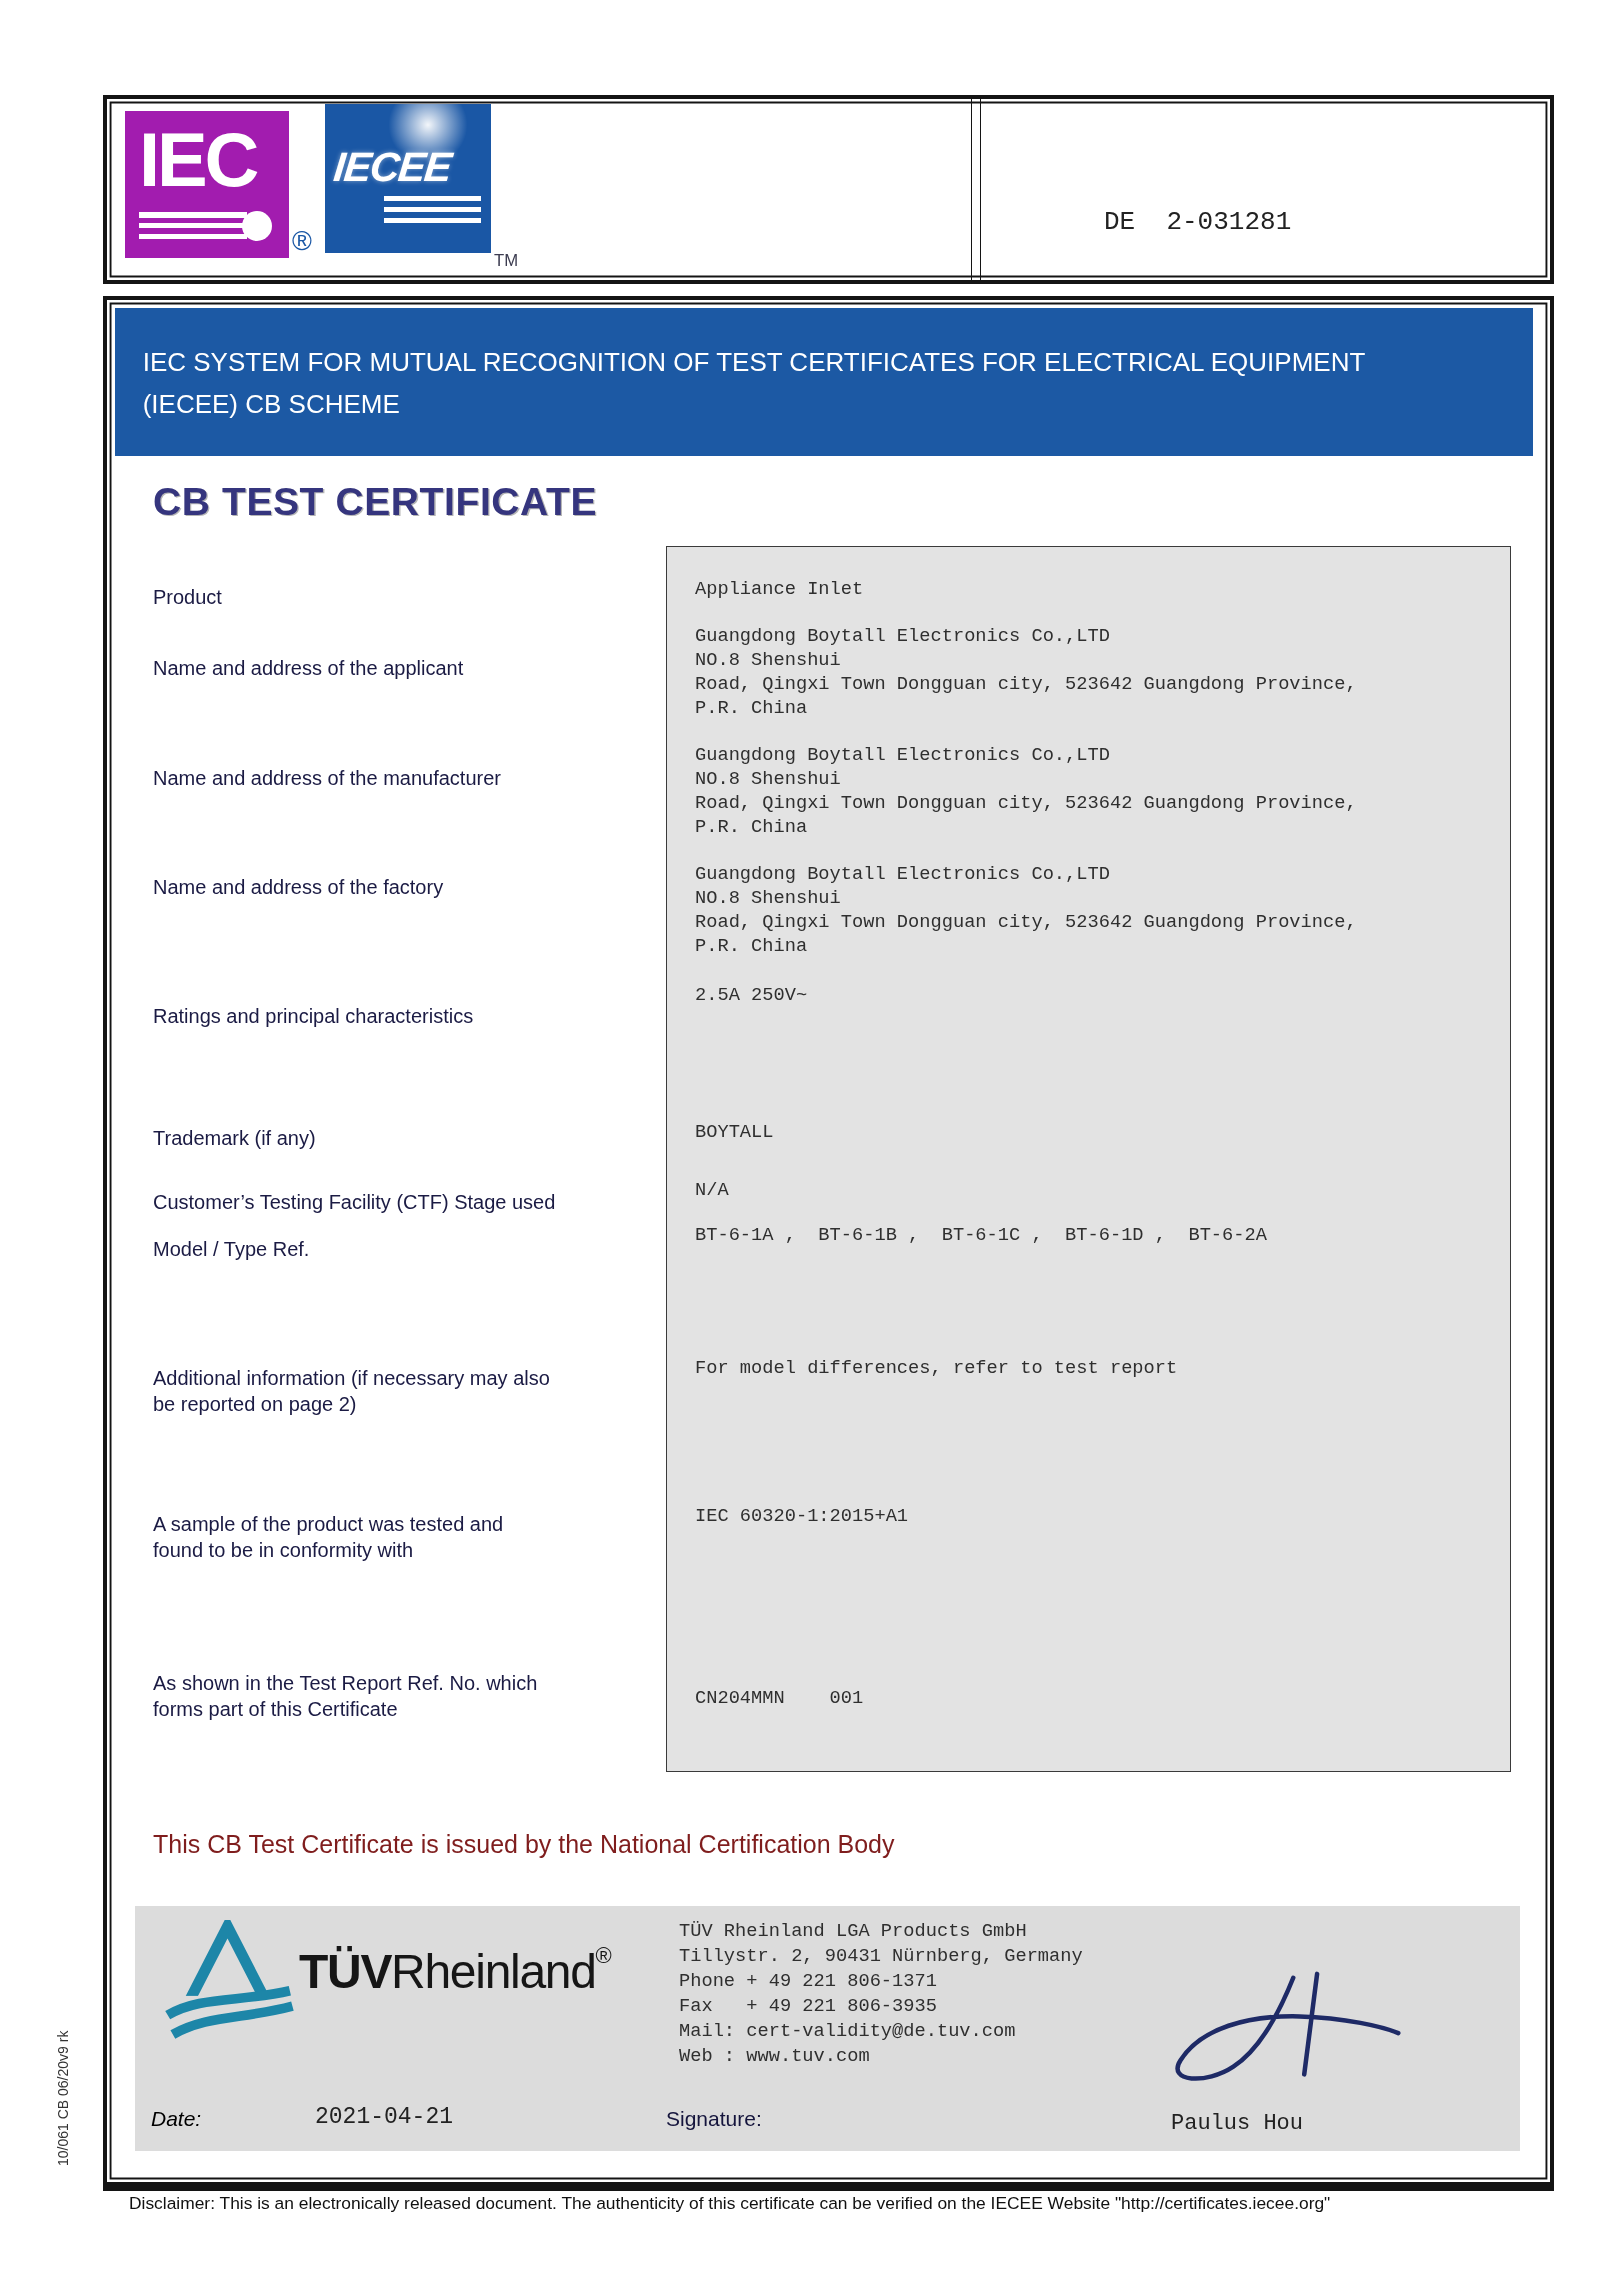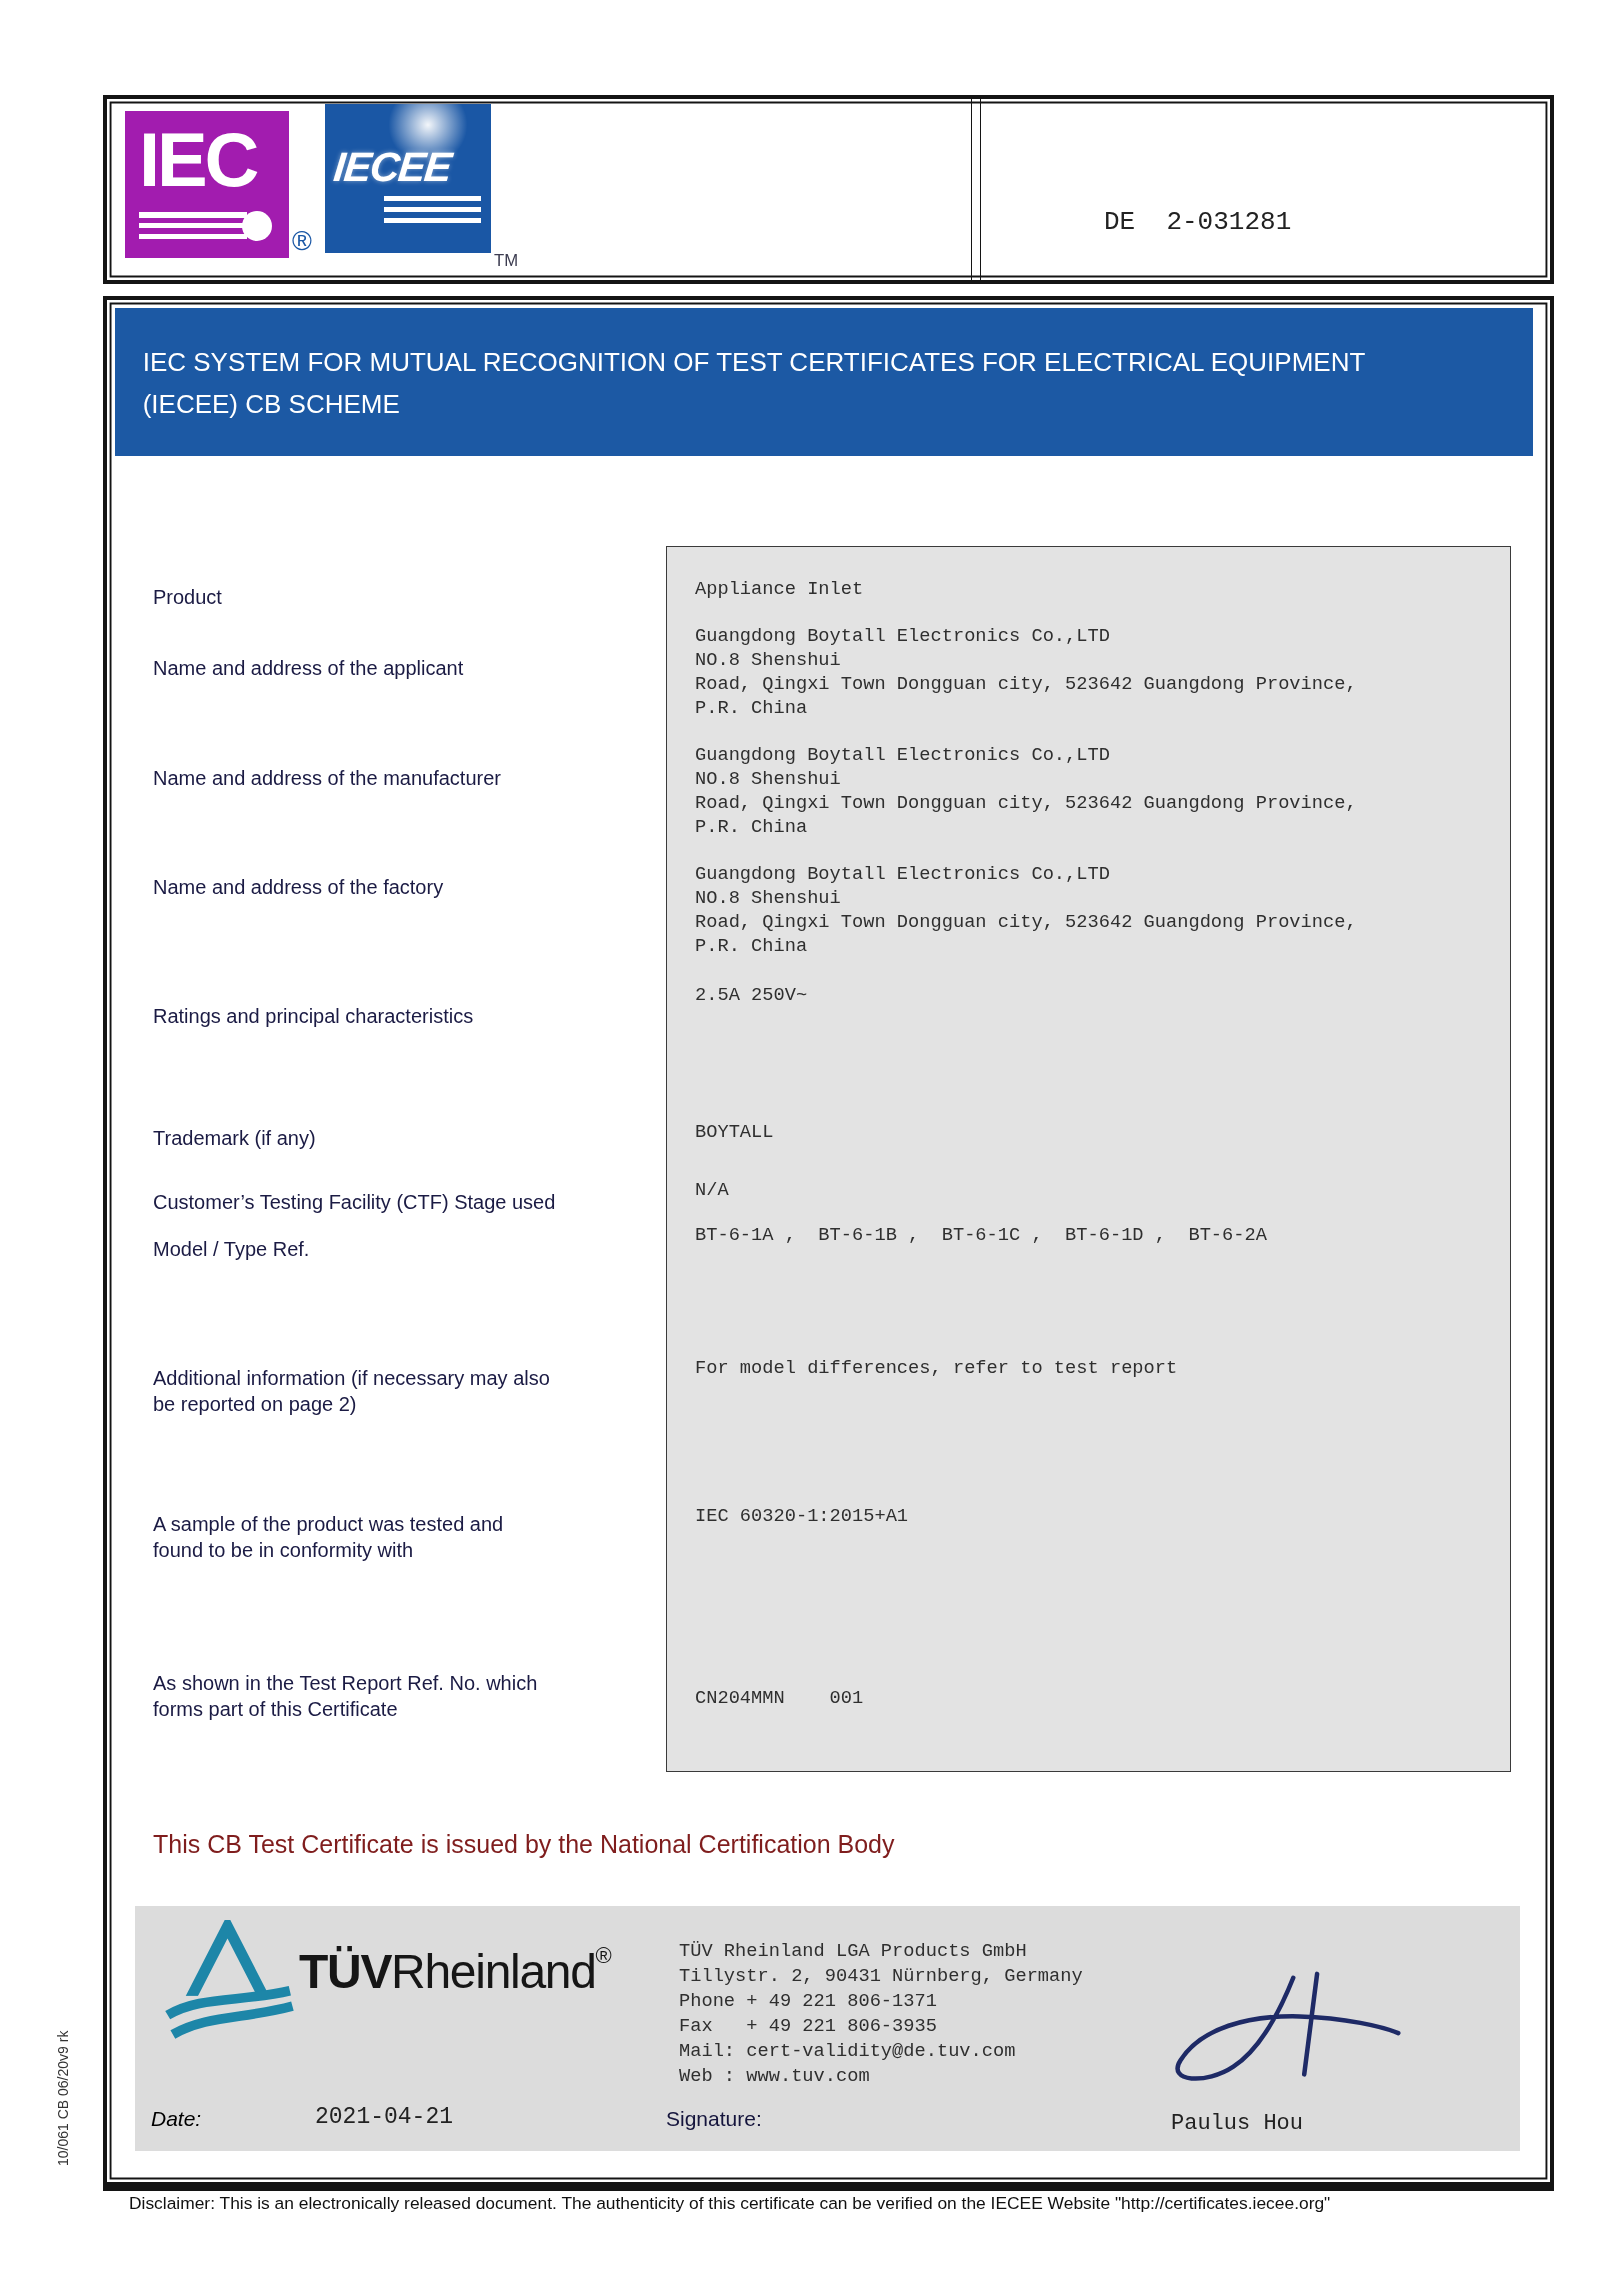--- a/index.html
+++ b/index.html
@@ -65,21 +65,21 @@
 
   
   .ncb-panel{position:absolute;left:28px;top:1606px;width:1385px;height:245px;
              background:#dcdcdc;}
   .tuv-logo{position:absolute;left:24.5px;top:14px;}
   .tuv-word{position:absolute;left:164px;top:37px;color:#161616;font-size:48px;
             letter-spacing:-1.3px;white-space:nowrap;}
   .tuv-word .bold{font-weight:700;}
   .tuv-word .reg{font-size:22px;vertical-align:24.5px;}
   .ncb-contact{position:absolute;left:544px;top:13px;color:#2f2f2f;white-space:pre;
-               font-family:"Liberation Mono",monospace;font-size:18.7px;line-height:25px;margin-top:20px;}
+               font-family:"Liberation Mono",monospace;font-size:18.7px;line-height:25px;}
   .sig-scrawl{position:absolute;left:994px;top:64px;}
   .date-label{position:absolute;left:16px;top:201px;color:#000000;font-size:21px;font-style:italic;}
   .date-value{position:absolute;left:180px;top:198px;color:#222;
               font-family:"Liberation Mono",monospace;font-size:23px;}
   .sig-label{position:absolute;left:531px;top:201px;color:#15153d;font-size:21px;}
   .signatory{position:absolute;left:1036px;top:205px;color:#222;
              font-family:"Liberation Mono",monospace;font-size:22px;}
 
   
   .side-code{position:absolute;left:55px;top:2166px;color:#333;font-size:14px;
@@ -121,20 +121,21 @@
     <div class="ref-no">DE  2-031281</div>
   </div>
 
   <div class="frame frame-main">
 
     <div class="banner">
       <div>IEC SYSTEM FOR MUTUAL RECOGNITION OF TEST CERTIFICATES FOR ELECTRICAL EQUIPMENT</div>
       <div>(IECEE) CB SCHEME</div>
     </div>
 
+    <div class="cert-title">CB TEST CERTIFICATE</div>
 
     <div class="flabel" style="top:284px">Product</div>
     <div class="flabel" style="top:355px">Name and address of the applicant</div>
     <div class="flabel" style="top:465px">Name and address of the manufacturer</div>
     <div class="flabel" style="top:574px">Name and address of the factory</div>
     <div class="flabel" style="top:703px">Ratings and principal characteristics</div>
     <div class="flabel" style="top:825px">Trademark (if any)</div>
     <div class="flabel" style="top:889px">Customer’s Testing Facility (CTF) Stage used</div>
     <div class="flabel" style="top:936px">Model / Type Ref.</div>
     <div class="flabel w600" style="top:1065px">Additional information (if necessary may also be reported on page 2)</div>

